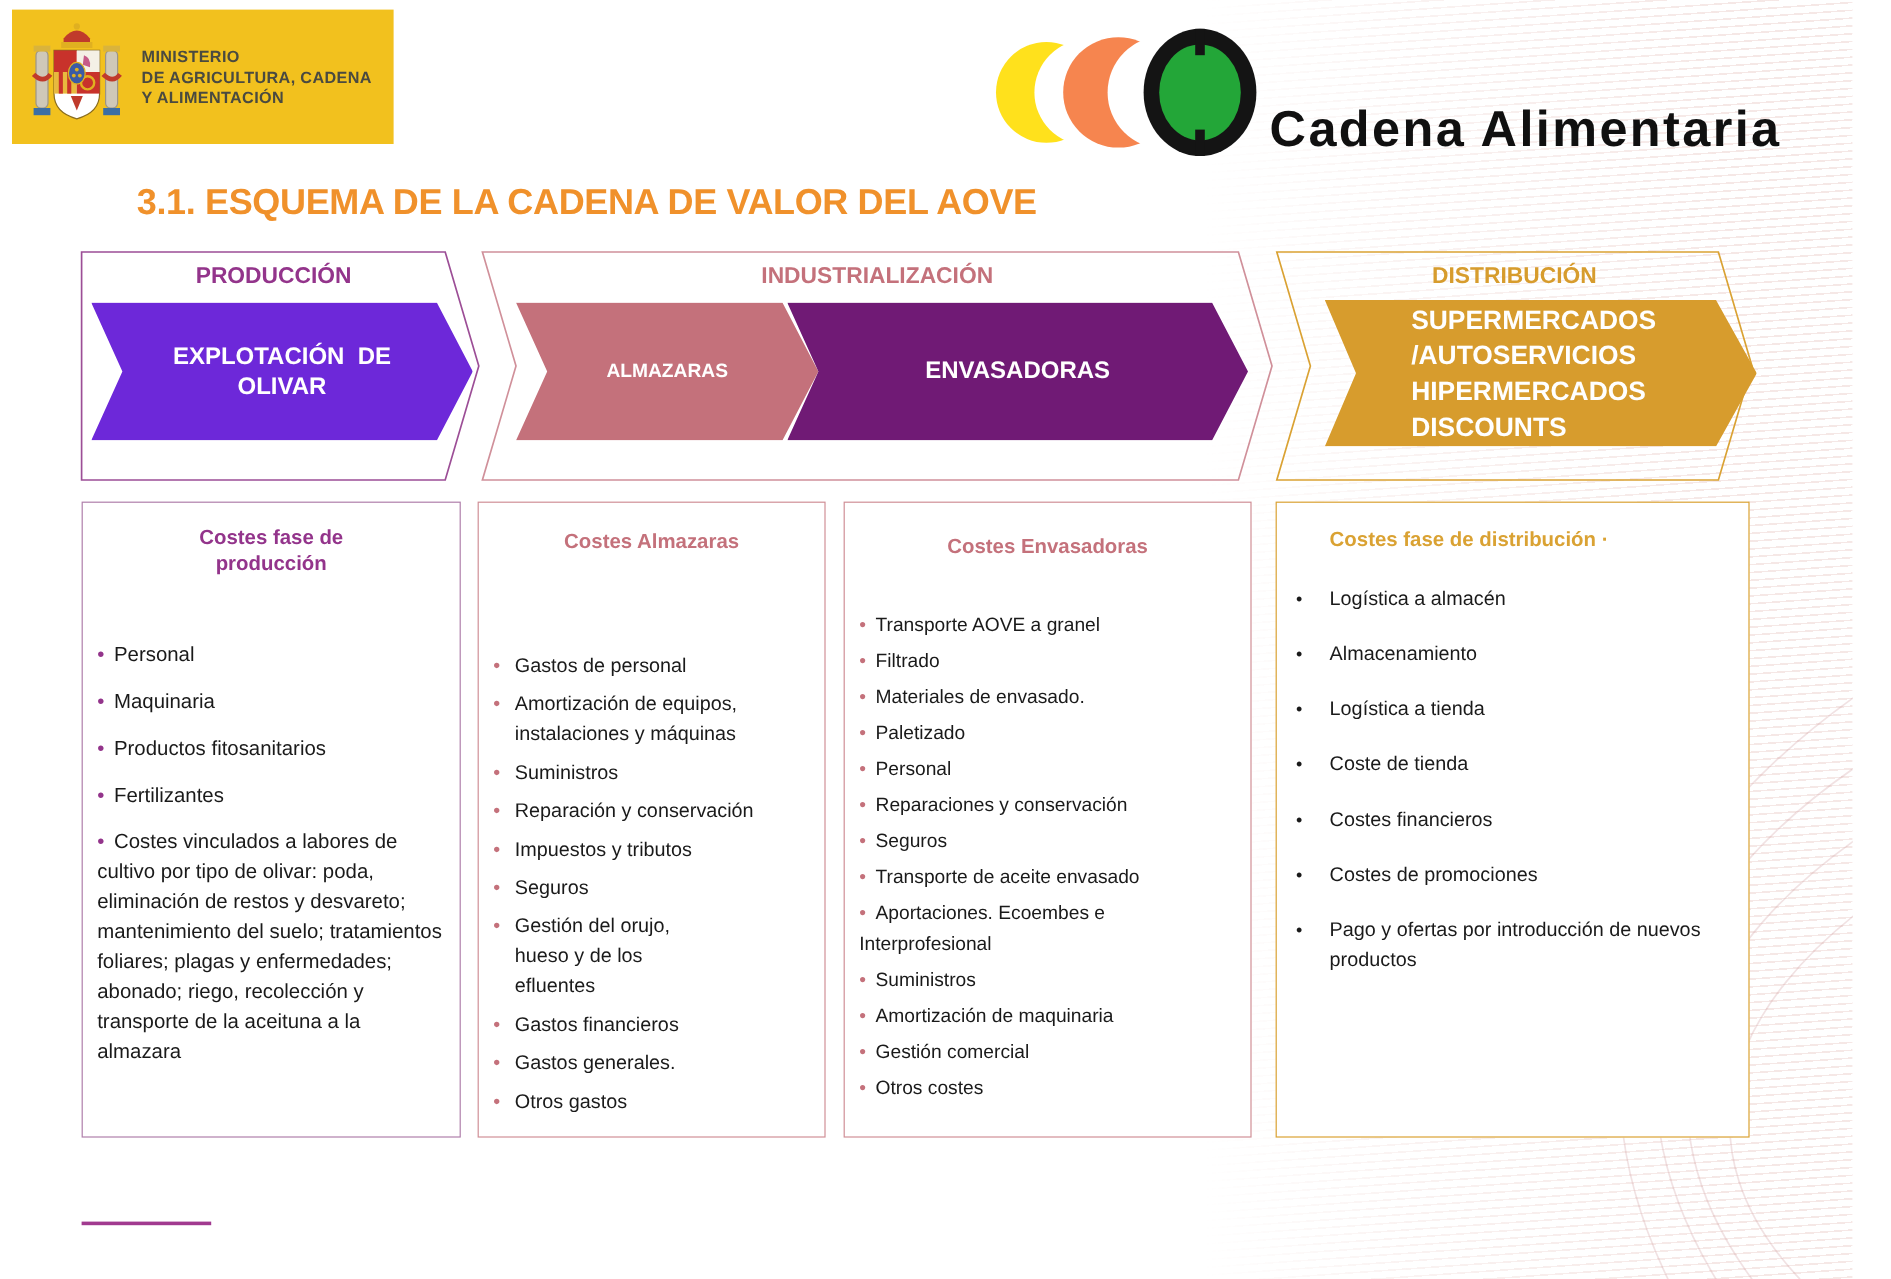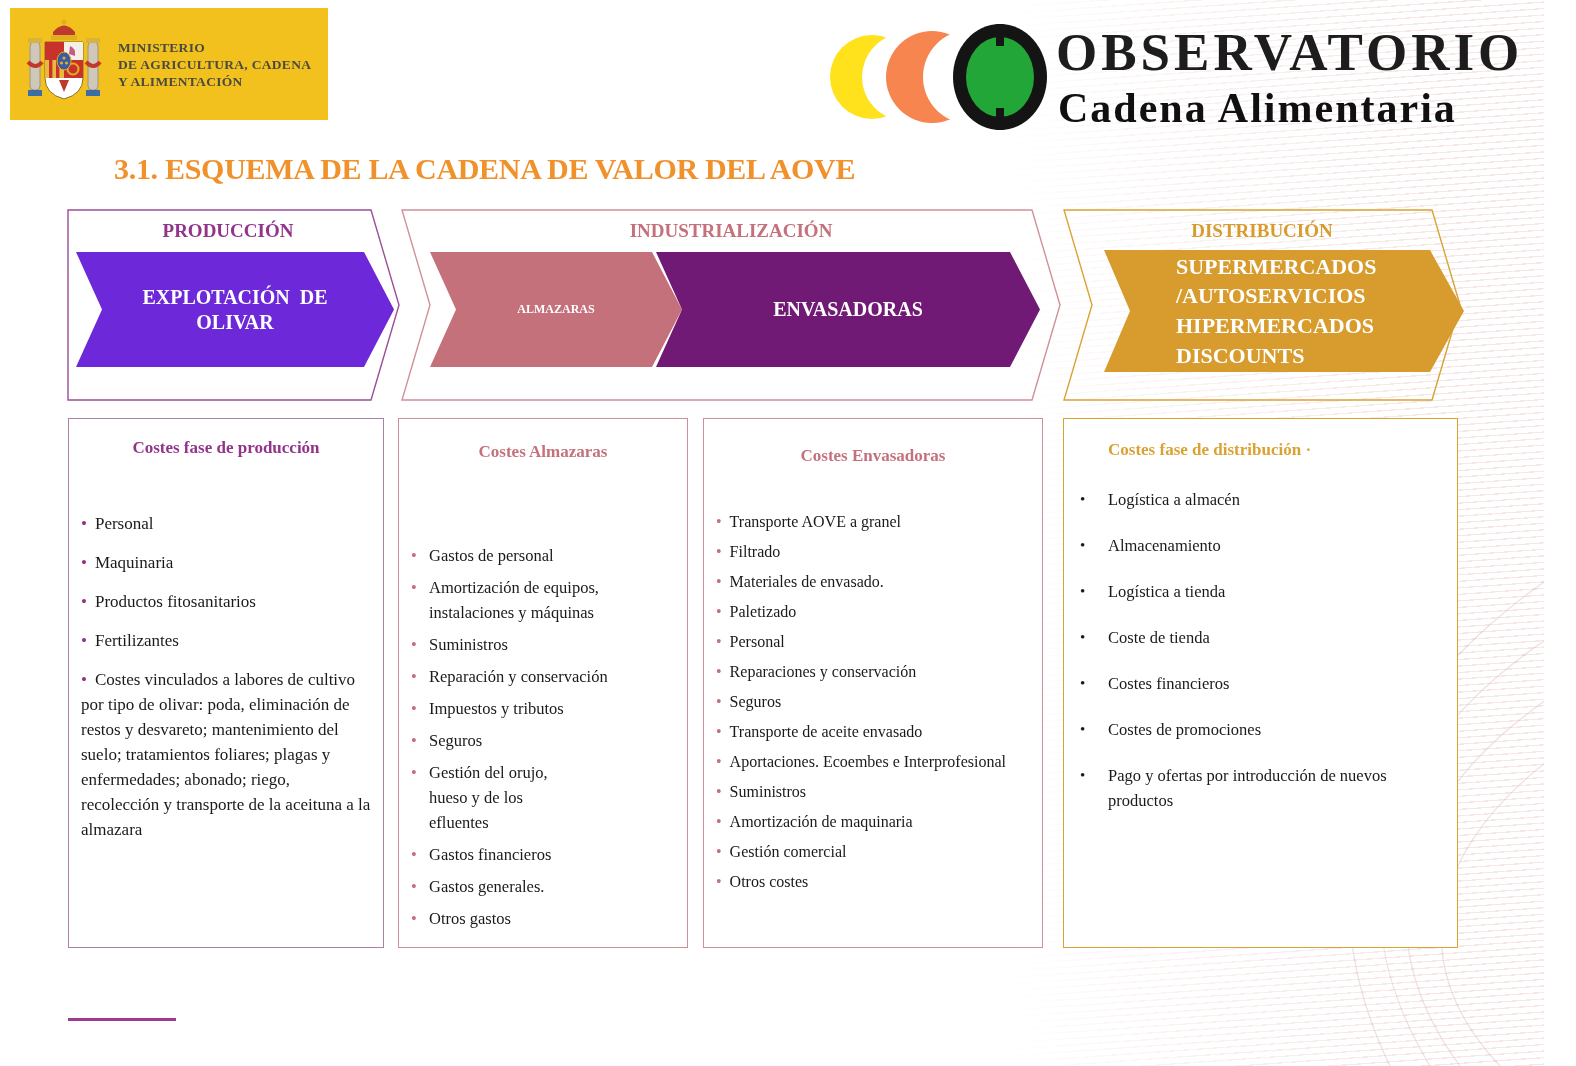--- a/index.html
+++ b/index.html
@@ -1,17 +1,17 @@
 <!DOCTYPE html>
 <html><head>
 <meta charset="utf-8">
 <style>
   html,body{margin:0;padding:0;background:#fff;}
   .page{position:relative;width:1544px;height:1066px;overflow:hidden;background:#ffffff;
-        font-family:Liberation Serif, serif;color:#1a1a1a;}
+        font-family:Liberation Sans, sans-serif;color:#1a1a1a;}
 
   
   .bg-stripes{position:absolute;top:0;right:0;width:540px;height:1066px;z-index:0;
     background:repeating-linear-gradient(176deg, rgba(223,178,172,.30) 0 1.3px, rgba(255,255,255,0) 1.3px 6.5px);
     -webkit-mask-image:linear-gradient(to right, transparent, rgba(0,0,0,.5) 30%, #000 80%);
             mask-image:linear-gradient(to right, transparent, rgba(0,0,0,.5) 30%, #000 80%);}
   .bg-waves{position:absolute;left:0;top:0;z-index:0;}
 
   
   .min-logo{position:absolute;left:10px;top:8px;width:318px;height:112px;background:#F2C11E;
@@ -33,21 +33,21 @@
 
   .stage-label{position:absolute;top:220px;font-weight:700;font-size:19px;text-align:center;z-index:2;}
   .lbl-prod{left:68px;width:320px;color:#93348B;}
   .lbl-ind{left:402px;width:658px;color:#C4717B;}
   .lbl-dist{left:1064px;width:396px;color:#D79C2D;}
 
   .arrow{position:absolute;display:flex;align-items:center;justify-content:center;color:#fff;
     font-weight:700;text-align:center;z-index:2;white-space:pre-wrap;line-height:1.25;}
   .arr-chevron{clip-path:polygon(26px 50%, 0 0, calc(100% - 30px) 0, 100% 50%, calc(100% - 30px) 100%, 0 100%);}
   .arr-prod{left:76px;top:252px;width:318px;height:115px;background:#6d28d9;font-size:20px;}
-  .arr-alm{left:430px;top:252px;width:252px;height:115px;background:#C4717B;font-size:12px;}
+  .arr-alm{left:430px;top:252px;width:252px;height:115px;background:#C4717B;font-size:16px;}
   .arr-env{left:656px;top:252px;width:384px;height:115px;background:#701a75;font-size:20px;}
   .arr-dist{left:1104px;top:250px;width:360px;height:122px;background:#D79C2D;font-size:22px;
     justify-content:flex-start;text-align:left;padding-left:72px;box-sizing:border-box;line-height:1.35;
     clip-path:polygon(26px 50%, 0 0, calc(100% - 34px) 0, 100% 50%, calc(100% - 34px) 100%, 0 100%);}
 
   
   .costbox{position:absolute;top:418px;height:530px;background:#fff;box-sizing:border-box;
     padding:14px 12px;z-index:2;}
   .bx-prod{left:68px;width:316px;border:1.6px solid #AF7FAB;}
   .bx-alm{left:398px;width:290px;border:1.6px solid #D08F97;}
@@ -139,21 +139,20 @@
   <svg class="obs-circles" width="220" height="122" viewBox="0 0 220 122">
     <circle cx="44" cy="61" r="42" fill="#FFE11C"></circle>
     <circle cx="78" cy="61" r="44" fill="#ffffff"></circle>
     <circle cx="104" cy="61" r="46" fill="#F6854F"></circle>
     <circle cx="142" cy="61" r="47" fill="#ffffff"></circle>
     <ellipse cx="172" cy="61" rx="47" ry="53" fill="#141414"></ellipse>
     <ellipse cx="172" cy="61" rx="34" ry="40" fill="#23A638"></ellipse>
     <rect x="168" y="8" width="8" height="22" fill="#141414"></rect>
     <rect x="168" y="92" width="8" height="22" fill="#141414"></rect>
   </svg>
-  <div class="obs-title">OBSERVATORIO</div>
   <div class="obs-sub">Cadena Alimentaria</div>
 
   <div class="slide-title">3.1. ESQUEMA DE LA CADENA DE VALOR DEL AOVE</div>
 
   <svg class="outlines" width="1576" height="1066">
     <polygon points="68,210 371,210 399,305 371,400 68,400" fill="none" stroke="#9C4E96" stroke-width="1.4"></polygon>
     <polygon points="402,210 1032,210 1060,305 1032,400 402,400 430,305" fill="none" stroke="#D0909A" stroke-width="1.4"></polygon>
     <polygon points="1064,210 1432,210 1460,305 1432,400 1064,400 1092,305" fill="none" stroke="#DAA233" stroke-width="1.4"></polygon>
   </svg>
 

